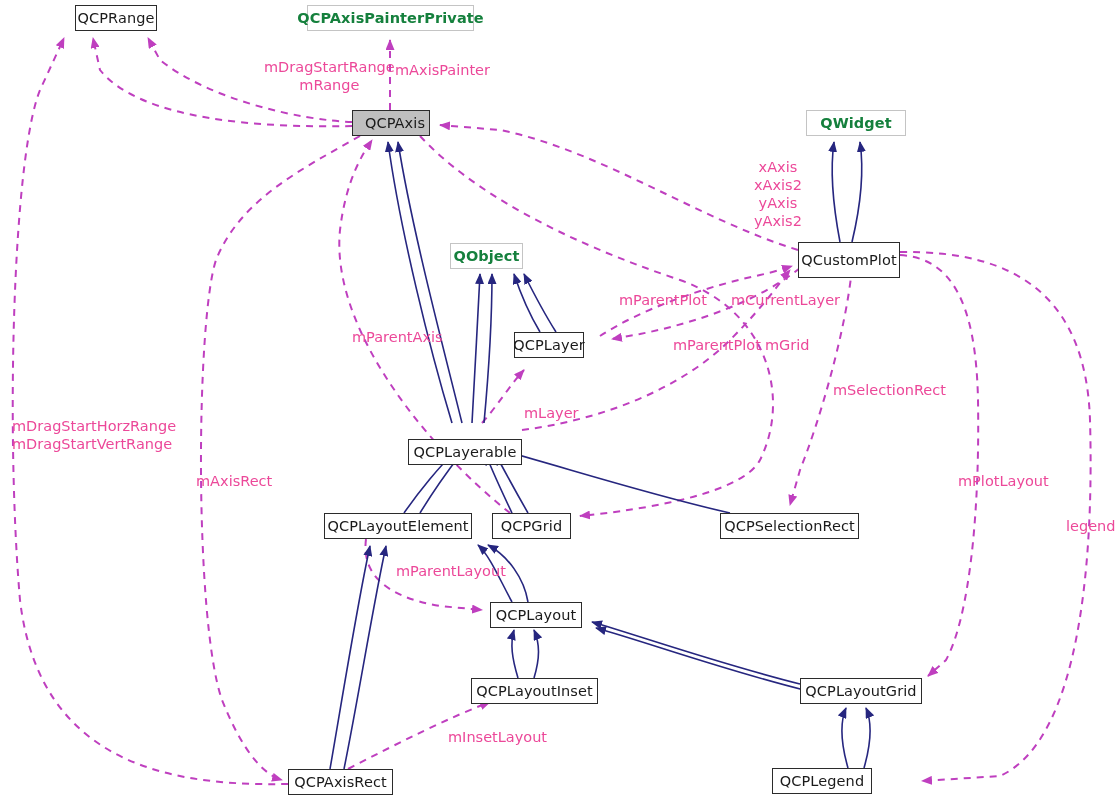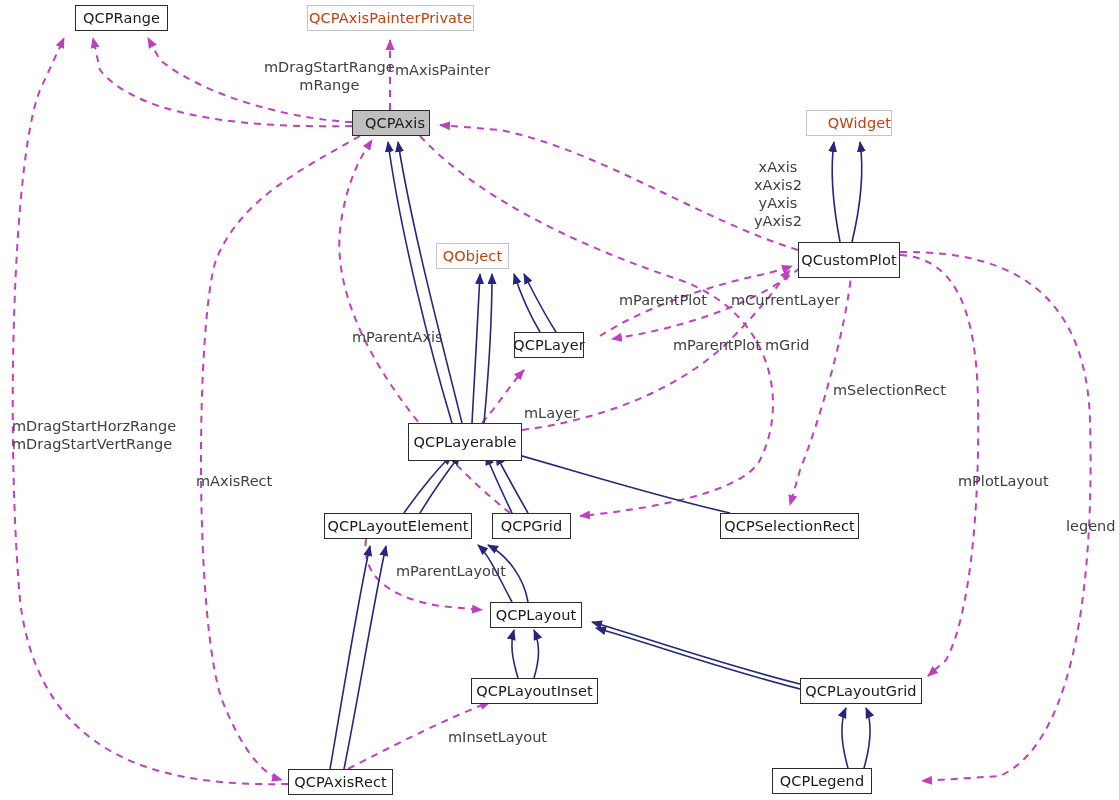--- a/index.html
+++ b/index.html
@@ -33,31 +33,32 @@
     background: #ffffff;
     border: 1px solid #2b2b2b;
     font-size: 14.5px;
     color: #1a1a1a;
     white-space: nowrap;
     letter-spacing: 0.1px;
     z-index: 5;
   }
   .node.ext {
     border: 1px solid #c4c4c4;
-    color: #c2410c;
+    color: #15803d;
+    font-weight: bold;
   }
   .node.current {
     background: #bfbfbf;
     border: 1px solid #2b2b2b;
     padding-left: 8px;
   }
   .edge-label {
     position: absolute;
     font-size: 14.5px;
-    color: #404040;
+    color: #ec4899;
     white-space: pre;
     line-height: 18px;
     z-index: 4;
     background: transparent;
   }
   .edge-label.center { text-align: center; }
 </style>
 </head>
 <body>
 
@@ -141,42 +142,42 @@
       <path d="M804,690 C724,670 646,642 596,628"></path>
 
       <path d="M330,769 C342,700 358,600 370,546"></path>
       <path d="M344,769 C358,700 374,600 386,546"></path>
 
       <path d="M848,768 C840,740 840,722 846,708"></path>
       <path d="M864,768 C872,740 872,722 866,708"></path>
     </g>
   </svg>
 
-  <div class="node" style="left:75px;top:5px;width:93px;height:26px;">
+  <div class="node" style="left:75px;top:5px;width:82px;height:26px;">
     <span>QCPRange</span>
   </div>
   <div class="node ext" style="left:307px;top:5px;width:167px;height:26px;">
     <span>QCPAxisPainterPrivate</span>
   </div>
   <div class="node current" style="left:352px;top:110px;width:78px;height:26px;">
     <span>QCPAxis</span>
   </div>
-  <div class="node ext" style="left:806px;top:110px;width:86px;height:26px;justify-content:flex-end;">
+  <div class="node ext" style="left:806px;top:110px;width:100px;height:26px;">
     <span>QWidget</span>
   </div>
-  <div class="node ext" style="left:436px;top:243px;width:73px;height:26px;">
+  <div class="node ext" style="left:450px;top:243px;width:73px;height:26px;">
     <span>QObject</span>
   </div>
   <div class="node" style="left:798px;top:242px;width:102px;height:36px;">
     <span>QCustomPlot</span>
   </div>
   <div class="node" style="left:514px;top:332px;width:70px;height:26px;">
     <span>QCPLayer</span>
   </div>
-  <div class="node" style="left:408px;top:423px;width:114px;height:38px;">
+  <div class="node" style="left:408px;top:439px;width:114px;height:26px;">
     <span>QCPLayerable</span>
   </div>
   <div class="node" style="left:324px;top:513px;width:148px;height:26px;">
     <span>QCPLayoutElement</span>
   </div>
   <div class="node" style="left:492px;top:513px;width:79px;height:26px;">
     <span>QCPGrid</span>
   </div>
   <div class="node" style="left:720px;top:513px;width:139px;height:26px;">
     <span>QCPSelectionRect</span>

